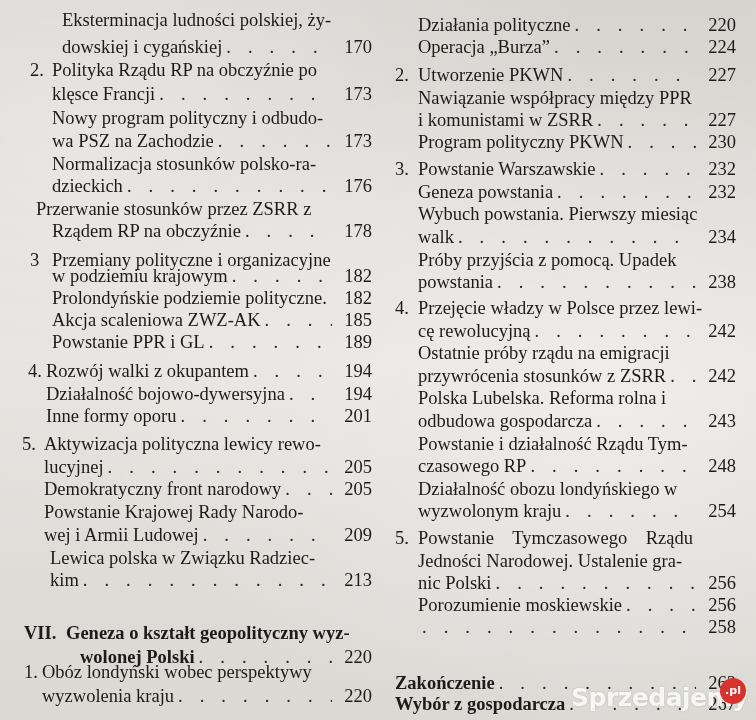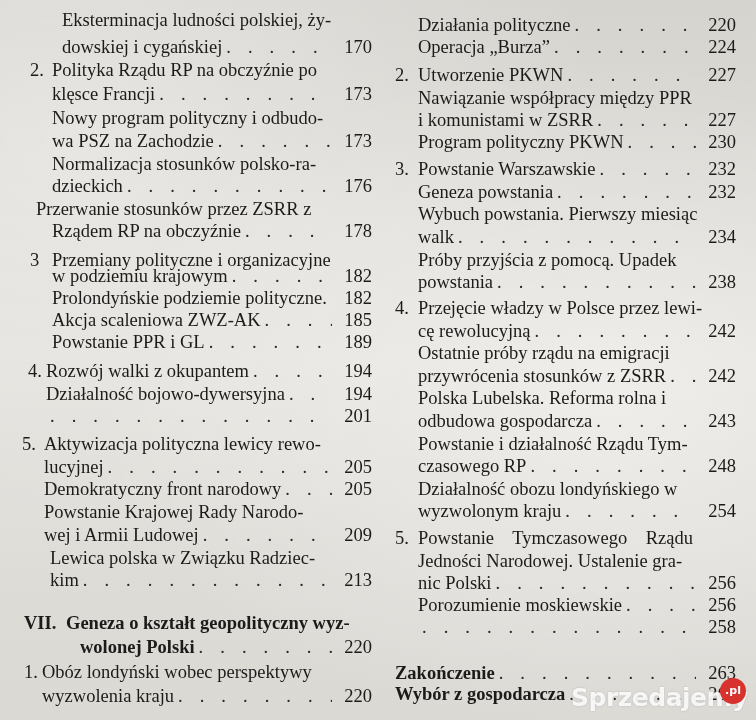--- a/index.html
+++ b/index.html
@@ -22,21 +22,21 @@
   .row {
     position: absolute; display: flex; align-items: baseline; font-size: 18.5px; line-height: 22px;
   }
   .row .txt { white-space: nowrap; }
   .row .dots {
     flex: 1; overflow: hidden; white-space: nowrap; letter-spacing: 6.2px; padding-left: 4px; color:#2a2928;
   }
   .row .dots::before { content: ". . . . . . . . . . . . . . . . . . . . . . . . . . . . . . . . . . . . . . . . . . . . . . . . . . . . . . ."; }
   .row .page { white-space: nowrap; text-align: right; min-width: 36px; padding-left: 4px; }
   .num { position: absolute; font-size: 18.5px; line-height: 22px; }
-  .bold { font-weight: bold; }
+  .bold { font-weight: bold; margin-top: 10px; }
   .watermark {
     position: absolute; left: 571px; top: 683px; font-family: "DejaVu Sans", sans-serif; font-weight: bold;
     font-size: 25px; color: rgba(255,255,255,0.88); letter-spacing: -0.5px;
     text-shadow: 0 0 2px rgba(120,120,120,0.4);
   }
   .wm-badge {
     position: absolute; left: 720px; top: 678px; width: 26px; height: 26px; border-radius: 50%;
     background: #d7322e; color: #fff; font-family: "DejaVu Sans", sans-serif; font-weight: bold;
     font-size: 11px; line-height: 26px; text-align: center;
   }
@@ -110,20 +110,21 @@
     <span class="txt">Rozwój walki z okupantem</span>
       <span class="dots"></span>
       <span class="page">194</span>
   </div>
   <div class="row" style="left:46px;top:383px;width:326px">
     <span class="txt">Działalność bojowo-dywersyjna</span>
       <span class="dots"></span>
       <span class="page">194</span>
   </div>
   <div class="row" style="left:46px;top:405px;width:326px">
+    <span class="txt">Inne formy oporu</span>
       <span class="dots"></span>
       <span class="page">201</span>
   </div>
 
   <span class="num" style="left:22px;top:433px">5.</span>
   <div class="line" style="left:44px;top:433px">Aktywizacja polityczna lewicy rewo-</div>
   <div class="row" style="left:44px;top:456px;width:328px">
     <span class="txt">lucyjnej</span>
       <span class="dots"></span>
       <span class="page">205</span>

